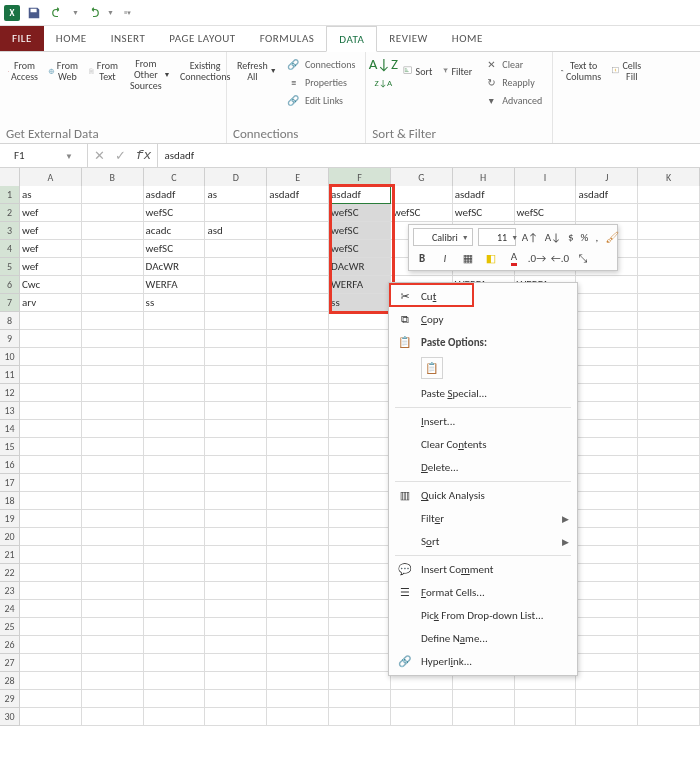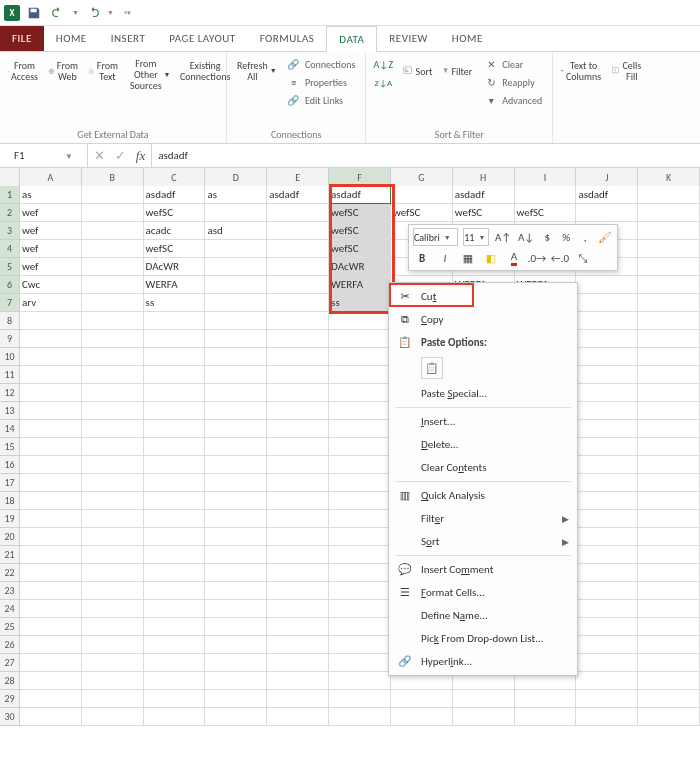--- a/index.html
+++ b/index.html
@@ -13,36 +13,36 @@
 
 
 .tab-row{height:26px;display:flex;align-items:stretch;background:#fff;border-bottom:1px solid #d4d4d4}
 .tab{padding:0 12px;display:flex;align-items:center;font-size:11px;color:#555;letter-spacing:.5px;cursor:pointer}
 .tab.file{background:#7f1d1d;color:#fff}
 .tab.active{border:1px solid #d4d4d4;border-bottom-color:#fff;color:#1a7243;margin-bottom:-1px;background:#fff}
 
 
 .ribbon{display:flex;align-items:stretch;height:92px;background:#fdfdfd;border-bottom:1px solid #d4d4d4}
 .group{display:flex;flex-direction:column;padding:4px 6px 2px;border-right:1px solid #e5e5e5}
-.group-title{text-align:center;color:#7a7a7a;font-size:10px;margin-top:auto;padding-top:2px}
+.group-title{color:#7a7a7a;font-size:13px;margin-top:auto;padding-top:2px}
 .group-body{display:flex;gap:6px;align-items:flex-start}
 .bigbtn{width:44px;display:flex;flex-direction:row;align-items:center;gap:2px;padding:2px;color:#444;font-size:10px;text-align:center;line-height:1.1;cursor:pointer}
 .bigbtn .ico{width:28px;height:26px;display:flex;align-items:center;justify-content:center}
 .bigbtn.narrow{width:34px}
 .smallbtns{display:flex;flex-direction:column;gap:2px}
 .smallbtn{display:flex;align-items:center;gap:4px;padding:1px 4px;color:#666;font-size:10px;cursor:pointer}
 .smallbtn .ico{width:14px;height:14px;display:flex;align-items:center;justify-content:center}
 
 
 .fbar{height:24px;display:flex;align-items:stretch;border-bottom:1px solid #d4d4d4;background:#fff}
 .namebox{width:88px;border-right:1px solid #d4d4d4;display:flex;align-items:center;padding:0 14px;font-size:11px}
 .namebox .dd{margin-left:auto;color:#888;font-size:8px}
 .fbbtns{display:flex;align-items:center;border-right:1px solid #d4d4d4;padding:0 6px;gap:10px;color:#aaa}
 .fbbtns span{cursor:pointer;font-size:13px}
-.fbbtns .fx{font-style:italic;color:#555;font-family:Liberation Serif, serif}
+.fbbtns .fx{font-style:italic;color:#555;font-family:Liberation Mono, monospace}
 .fbar-input{flex:1;display:flex;align-items:center;padding:0 6px;font-size:11px}
 
 
 .sheet{position:relative;width:700px;height:591px;overflow:hidden}
 .colw{width:62px}
 .hdrrow{display:flex;height:18px;border-bottom:1px solid #cfcfcf}
 .hdrrow .cell{background:#f3f3f3;border-right:1px solid #cfcfcf;text-align:center;font-size:10px;color:#555;display:flex;align-items:center;justify-content:center;height:18px}
 .hdrrow .cell.corner{width:20px}
 .datarow{display:flex;height:18px}
 .datarow .rh{width:20px;background:#f3f3f3;border-right:1px solid #cfcfcf;border-bottom:1px solid #cfcfcf;text-align:center;font-size:10px;color:#555;display:flex;align-items:center;justify-content:center}
@@ -50,21 +50,21 @@
 .sel{background:#d9d9d9}
 .sel-outline{outline:1px solid #2a7d3a;outline-offset:-1px}
 .sel-first{background:#fff}
 
 
 .redbox{position:absolute;border:3px solid #e83828;pointer-events:none}
 
 
 .minitb{position:absolute;background:#fdfdfd;border:1px solid #c7c7c7;box-shadow:1px 2px 5px rgba(0,0,0,.2);padding:3px 4px;display:flex;flex-direction:column;gap:3px;font-size:11px}
 .minitb-row{display:flex;align-items:center;gap:5px}
-.mt-dd{border:1px solid #c7c7c7;display:flex;align-items:center;padding:0 0;height:18px;font-size:10px;background:#fff}
+.mt-dd{border:1px solid #c7c7c7;display:flex;align-items:center;padding:0 18px;height:18px;font-size:10px;background:#fff}
 .mt-dd .arr{margin-left:4px;font-size:7px;color:#666}
 .mt-btn{width:18px;height:18px;display:flex;align-items:center;justify-content:center;color:#444;cursor:pointer;border:1px solid transparent}
 
 
 .ctx{position:absolute;background:#fdfdfd;border:1px solid #c7c7c7;box-shadow:1px 2px 5px rgba(0,0,0,.2);width:190px;padding:2px;font-size:11px}
 .ctx .item{display:flex;align-items:center;height:23px;padding:0 6px 0 30px;position:relative;cursor:pointer}
 .ctx .item.header{color:#444;font-weight:normal}
 .ctx .ico{position:absolute;left:6px;width:16px;height:16px;display:flex;align-items:center;justify-content:center}
 .ctx .sep{height:1px;background:#e0e0e0;margin:2px 4px}
 .ctx .arr{margin-left:auto;font-size:9px;color:#666}
@@ -189,21 +189,21 @@
           </div>
       </div>
     </div>
     <div class="group-title">Connections</div>
   </div>
 
   <div class="group">
     <div class="group-body">
       <div style="display:flex;flex-direction:column;gap:2px">
         <div class="smallbtn">
-          <span class="ico" style="color:#2a7d3a;font-size:10px">A↓Z</span>
+          <span class="ico" style="color:#2a7d3a;font-size:15px">A↓Z</span>
           </div>
         <div class="smallbtn">
           <span class="ico" style="color:#2a7d3a;font-size:9px">Z↓A</span>
           </div>
       </div>
       <div class="bigbtn narrow">
         <span class="ico">
           <svg viewBox="0 0 24 24">
               <rect x="4" y="4" width="16" height="14" fill="#fff" stroke="#888"></rect>
               <path stroke="#2a7d3a" d="M6 8h4M6 11h6M6 14h8"></path>
@@ -770,24 +770,24 @@
         </div>
     </div>
     <div class="item">
       <span>Paste <span class="letter-u">S</span>pecial...</span>
       </div>
     <div class="sep"></div>
     <div class="item">
       <span><span class="letter-u">I</span>nsert...</span>
       </div>
     <div class="item">
+      <span>Clear Co<span class="letter-u">n</span>tents</span>
+      </div>
+    <div class="item">
       <span><span class="letter-u">D</span>elete...</span>
-      </div>
-    <div class="item">
-      <span>Clear Co<span class="letter-u">n</span>tents</span>
       </div>
     <div class="sep"></div>
     <div class="item">
       <span class="ico">▥</span>
       <span><span class="letter-u">Q</span>uick Analysis</span>
       </div>
     <div class="item">
       <span>Filt<span class="letter-u">e</span>r</span>
         <span class="arr">▶</span>
       </div>
@@ -798,24 +798,24 @@
     <div class="sep"></div>
     <div class="item">
       <span class="ico">💬</span>
       <span>Insert Co<span class="letter-u">m</span>ment</span>
       </div>
     <div class="item">
       <span class="ico">☰</span>
       <span><span class="letter-u">F</span>ormat Cells...</span>
       </div>
     <div class="item">
+      <span>Pic<span class="letter-u">k</span> From Drop-down List...</span>
+      </div>
+    <div class="item">
       <span>Define N<span class="letter-u">a</span>me...</span>
-      </div>
-    <div class="item">
-      <span>Pic<span class="letter-u">k</span> From Drop-down List...</span>
       </div>
     <div class="item">
       <span class="ico">🔗</span>
       <span>Hyperl<span class="letter-u">i</span>nk...</span>
       </div>
   </div>
 
   <div class="redbox2" style="left:389px;top:115px;width:85px;height:24px"></div>
 </div>
 

